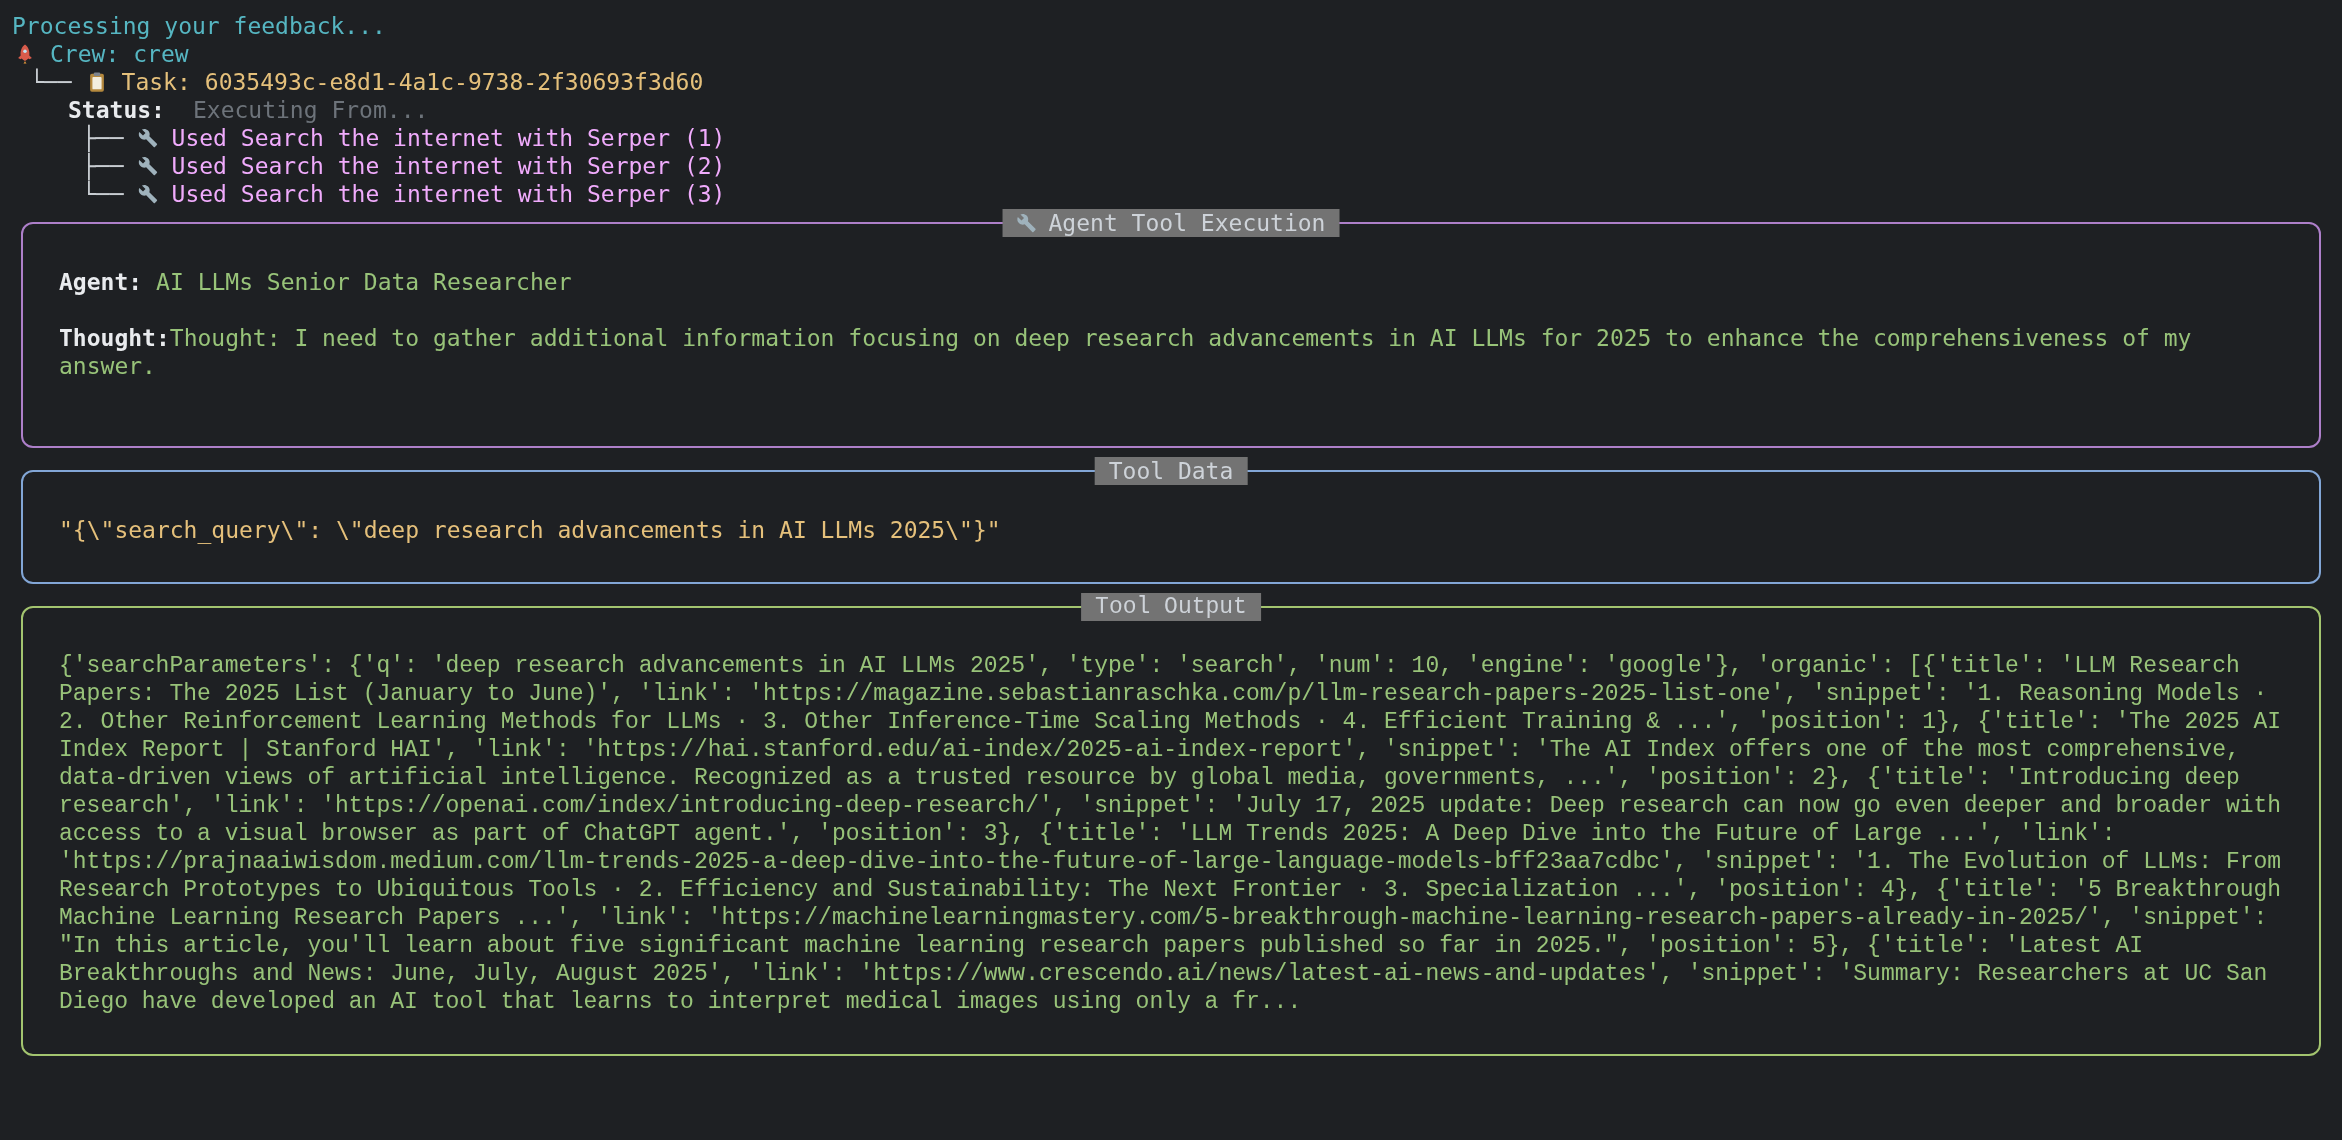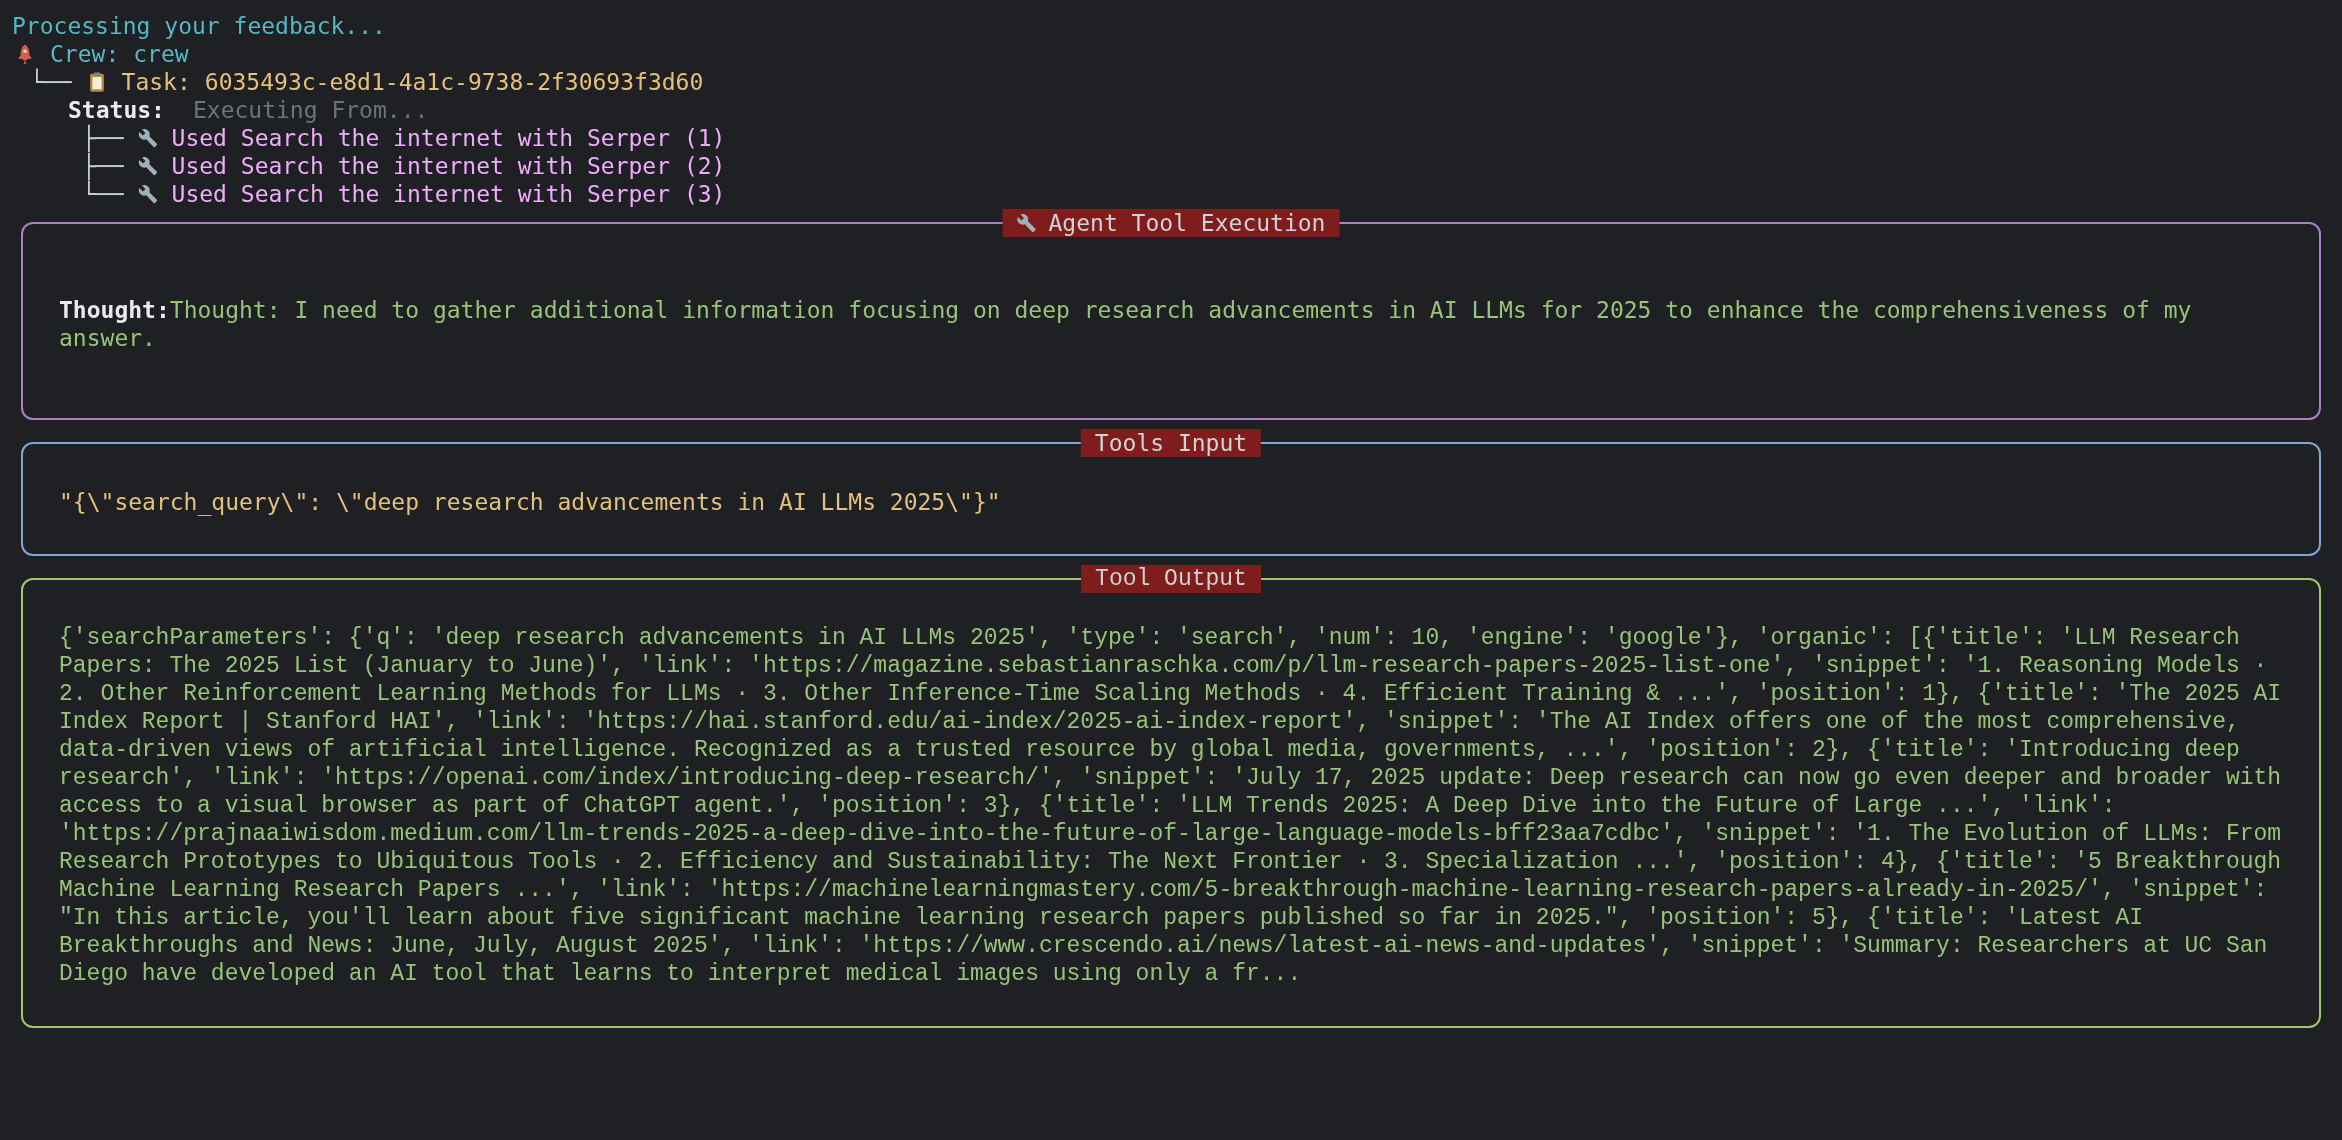--- a/index.html
+++ b/index.html
@@ -42,21 +42,21 @@
     padding: 44px 36px 38px 36px;
   }
   .panel-agent  { border-color: #ad7fc9; margin-top: 14px; }
   .panel-input  { border-color: #82a6d6; }
   .panel-output { border-color: #a3c46f; font-family: Liberation Mono, monospace; }
   .panel-title {
     position: absolute;
     top: -15px;
     left: 50%;
     transform: translateX(-50%);
-    background: #7f1d1d;
+    background: #737373;
     padding: 0 14px;
     color: #ced3d9;
     display: flex;
     align-items: center;
     gap: 12px;
     white-space: nowrap;
   }
   .spacer { height: 28px; }
   .para .label { margin-right: 0; }
   .prewrap { white-space: pre-wrap; overflow-wrap: anywhere; }
@@ -137,34 +137,38 @@
   <section class="panel panel-agent">
     <div class="panel-title">
       <span class="icon">
         <svg viewBox="0 0 24 24" width="20" height="20">
             <path fill="#9fb2bc" d="M22.7 19l-9.1-9.1c.9-2.3.4-5-1.5-6.9-2-2-5-2.4-7.4-1.3L9 6 6 9 1.6 4.7C.4 7.1.9 10.1 2.9 12.1c1.9 1.9 4.6 2.4 6.9 1.5l9.1 9.1c.4.4 1 .4 1.4 0l2.3-2.3c.5-.4.5-1.1.1-1.4z"></path>
           </svg>
       </span>
       <span>Agent Tool Execution</span>
     </div>
 
+    <div class="row">
+      <span class="label">Agent:</span>
+      <span class="green bold">AI LLMs Senior Data Researcher</span>
+    </div>
 
     <div class="spacer"></div>
 
     <div class="para">
       <span class="label">Thought:</span><span class="green">Thought: I need to gather additional information focusing on deep research advancements in AI LLMs for 2025 to enhance the comprehensiveness of my answer.</span>
     </div>
 
     <div class="spacer"></div>
 
   </section>
 
   <section class="panel panel-input">
     <div class="panel-title">
-      <span>Tools Input</span>
+      <span>Tool Data</span>
     </div>
     <div class="yellow bold prewrap">"{\"search_query\": \"deep research advancements in AI LLMs 2025\"}"</div>
   </section>
 
   <section class="panel panel-output">
     <div class="panel-title">
       <span>Tool Output</span>
     </div>
     <div class="green prewrap">{'searchParameters': {'q': 'deep research advancements in AI LLMs 2025', 'type': 'search', 'num': 10, 'engine': 'google'}, 'organic': [{'title': 'LLM Research Papers: The 2025 List (January to June)', 'link': 'https://magazine.sebastianraschka.com/p/llm-research-papers-2025-list-one', 'snippet': '1. Reasoning Models · 2. Other Reinforcement Learning Methods for LLMs · 3. Other Inference-Time Scaling Methods · 4. Efficient Training &amp; ...', 'position': 1}, {'title': 'The 2025 AI Index Report | Stanford HAI', 'link': 'https://hai.stanford.edu/ai-index/2025-ai-index-report', 'snippet': 'The AI Index offers one of the most comprehensive, data-driven views of artificial intelligence. Recognized as a trusted resource by global media, governments, ...', 'position': 2}, {'title': 'Introducing deep research', 'link': 'https://openai.com/index/introducing-deep-research/', 'snippet': 'July 17, 2025 update: Deep research can now go even deeper and broader with access to a visual browser as part of ChatGPT agent.', 'position': 3}, {'title': 'LLM Trends 2025: A Deep Dive into the Future of Large ...', 'link': 'https://prajnaaiwisdom.medium.com/llm-trends-2025-a-deep-dive-into-the-future-of-large-language-models-bff23aa7cdbc', 'snippet': '1. The Evolution of LLMs: From Research Prototypes to Ubiquitous Tools · 2. Efficiency and Sustainability: The Next Frontier · 3. Specialization ...', 'position': 4}, {'title': '5 Breakthrough Machine Learning Research Papers ...', 'link': 'https://machinelearningmastery.com/5-breakthrough-machine-learning-research-papers-already-in-2025/', 'snippet': "In this article, you'll learn about five significant machine learning research papers published so far in 2025.", 'position': 5}, {'title': 'Latest AI Breakthroughs and News: June, July, August 2025', 'link': 'https://www.crescendo.ai/news/latest-ai-news-and-updates', 'snippet': 'Summary: Researchers at UC San Diego have developed an AI tool that learns to interpret medical images using only a fr...</div>
   </section>

